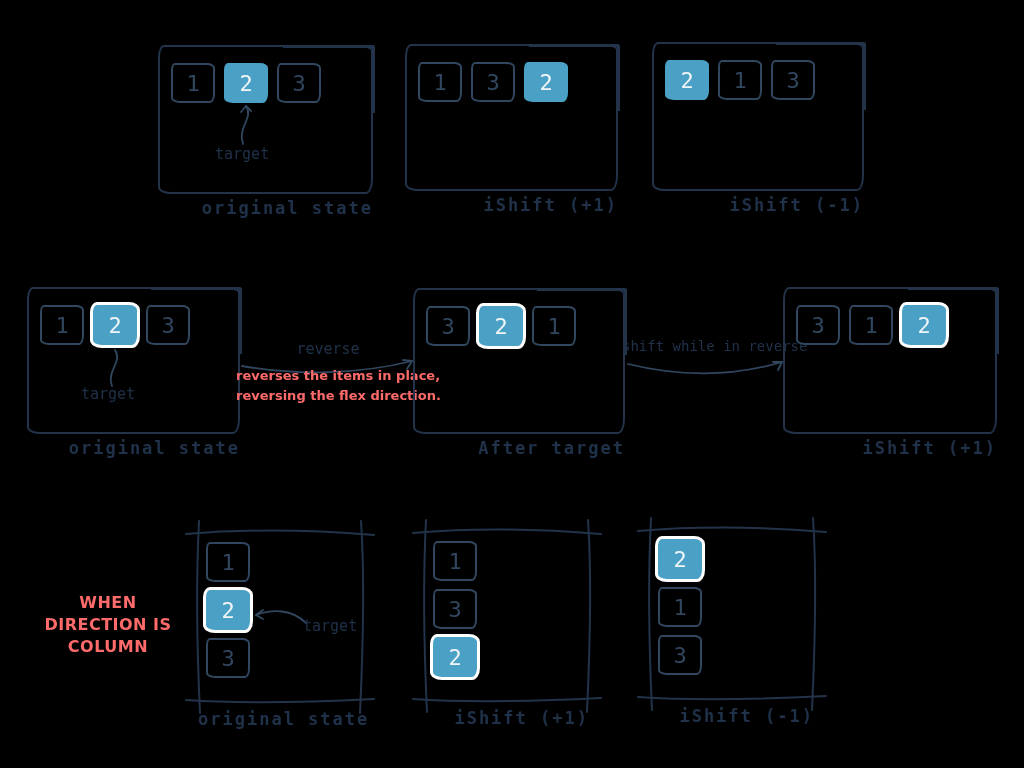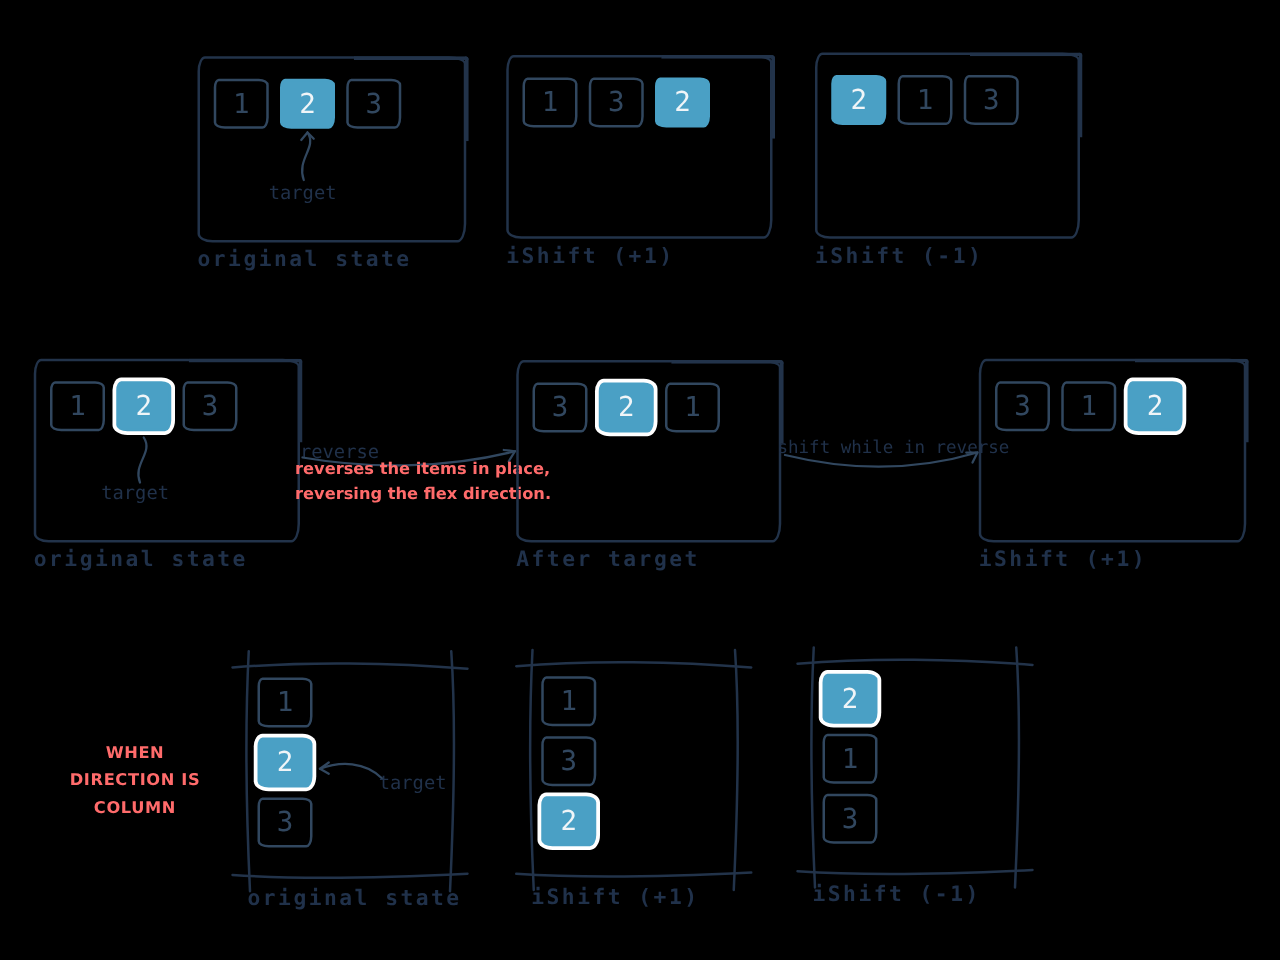--- a/index.html
+++ b/index.html
@@ -25,32 +25,32 @@
     width:44px;height:40px;display:flex;align-items:center;justify-content:center;
     border:2px solid var(--ink-bright);
     border-radius:4px 8px 5px 9px / 7px 5px 9px 5px;
     color:var(--ink-bright);
     font-family:"DejaVu Sans Mono","Liberation Mono",monospace;
     font-size:22px;box-sizing:border-box;
   }
   .item.hl{background:var(--blue);border-color:var(--blue);color:var(--digit-on-blue);}
   .item.sel{box-shadow:0 0 0 3px var(--selection);}
   .plabel{
-    margin-top:4px;text-align:left;color:var(--label);
+    margin-top:4px;text-align:right;color:var(--label);
     font-family:"DejaVu Sans Mono","Liberation Mono",monospace;
     font-size:17px;font-weight:700;letter-spacing:2px;white-space:nowrap;
   }
   .target-label{
     position:absolute;color:var(--label);font-size:15px;
     font-family:"DejaVu Sans Mono","Liberation Mono",monospace;white-space:nowrap;
   }
   
   .ann-label{
-    position:absolute;color:var(--label);font-size:15px;
-    font-family:"DejaVu Sans Mono","Liberation Mono",monospace;white-space:nowrap;margin-top:12px;
+    position:absolute;color:var(--label);font-size:15px;text-align:center;
+    font-family:"DejaVu Sans Mono","Liberation Mono",monospace;white-space:nowrap;
   }
   .note-red{
     position:absolute;color:var(--red);font-weight:700;text-align:center;
     font-family:"DejaVu Sans",sans-serif;
   }
   .note-red div{white-space:nowrap;}
   .arrow{position:absolute;overflow:visible;}
   .arrow path{fill:none;stroke:var(--ink-bright);stroke-width:1.8;stroke-linecap:round;}
   .sketch{position:absolute;left:-14px;top:-14px;overflow:visible;pointer-events:none;}
   .sketch path{fill:none;stroke:var(--ink);stroke-width:2;stroke-linecap:round;}
@@ -181,21 +181,21 @@
             <span>1</span>
           </div>
         <div class="item hl sel">
             <span>2</span>
           </div>
       </div>
     </div>
     <div class="plabel">iShift (+1)</div>
   </div>
 
-  <div class="note-red" style="left:38px;top:592px;width:140px;font-size:13px;line-height:22px;letter-spacing:0.5px">
+  <div class="note-red" style="left:38px;top:592px;width:140px;font-size:16px;line-height:22px;letter-spacing:0.5px">
     <div>WHEN</div>
     <div>DIRECTION IS</div>
     <div>COLUMN</div>
   </div>
 
   <div class="pw" style="left:198px;top:533px;width:164px">
     <div class="frame open" style="height:168px">
       <svg class="sketch" width="192" height="196">
         <path d="M 2,15 C 60,10 130,11 190,16"></path>
         <path d="M 2,181 C 60,185 130,183 190,180"></path>

